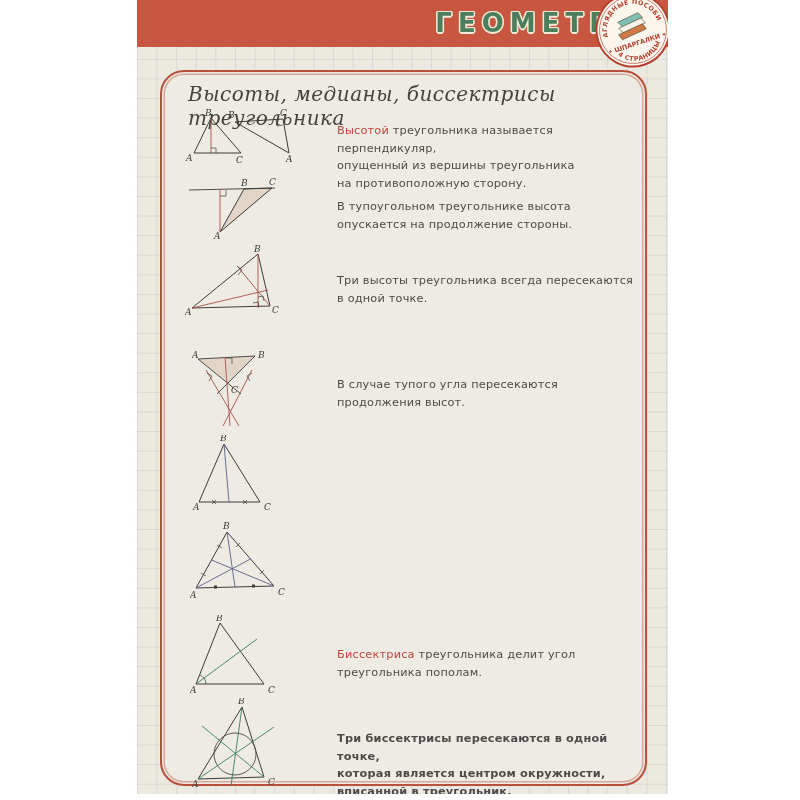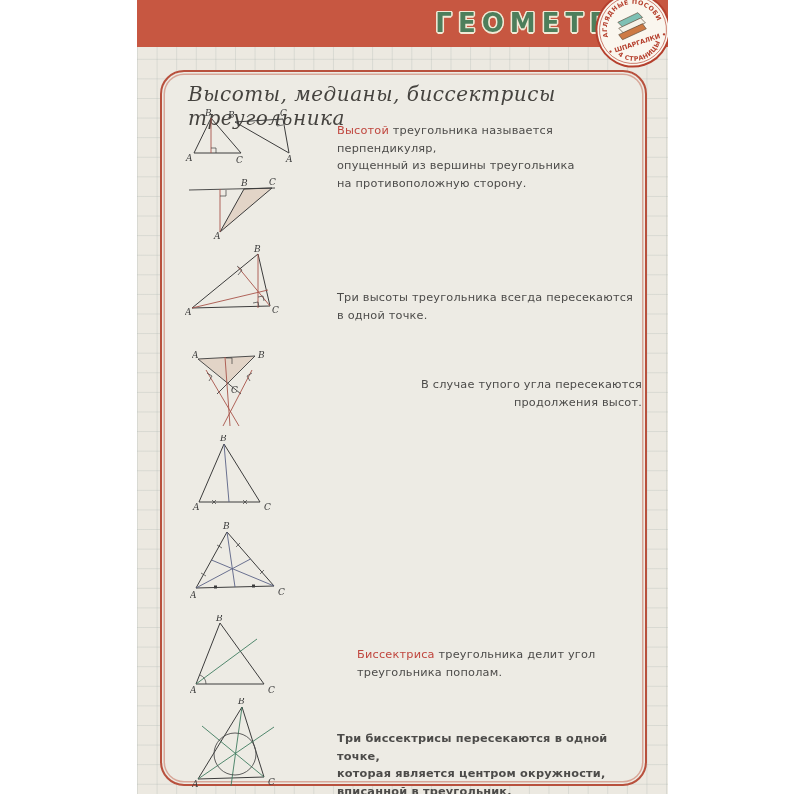--- a/index.html
+++ b/index.html
@@ -39,23 +39,23 @@
   .diag{position:absolute;}
   .diag .tri{fill:none;stroke:#3c3c3c;stroke-width:1;}
   .diag .shade{fill:#d8c1ae;opacity:.55;stroke:none;}
   .diag .hline{stroke:#a8544a;stroke-width:.9;fill:none;}
   .diag .mline{stroke:#5a6286;stroke-width:.9;fill:none;}
   .diag .bline{stroke:#3f7d60;stroke-width:.9;fill:none;}
   .diag .thin{stroke:#3c3c3c;stroke-width:.9;fill:none;}
   .diag .mark{stroke:#3c3c3c;stroke-width:.7;fill:none;}
   .diag .vlbl{font-family:"DejaVu Serif",serif;font-style:italic;font-size:9px;fill:#3b3b3b;}
 
-  .t1{left:175px;top:50px;} .t2{left:175px;top:126px;} .t3{left:175px;top:200px;margin-top:17px;}
-  .t4{left:175px;top:304px;text-align:right;} .t5{left:175px;top:386px;} .t6{left:175px;top:467px;}
-  .t7{left:175px;top:574px;margin-left:20px;} .t8{left:175px;top:658px;font-weight:bold;}
+  .t1{left:175px;top:50px;} .t2{left:175px;top:126px;} .t3{left:175px;top:200px;}
+  .t4{left:175px;top:304px;} .t5{left:175px;top:386px;} .t6{left:175px;top:467px;}
+  .t7{left:175px;top:574px;} .t8{left:175px;top:658px;font-weight:bold;}
 
   .d1{left:22px;top:36px;} .d2{left:25px;top:106px;} .d3{left:23px;top:173px;}
   .d4{left:30px;top:276px;} .d5{left:30px;top:363px;} .d6{left:28px;top:450px;}
   .d7{left:28px;top:543px;} .d8{left:30px;top:626px;}
 </style>
 </head>
 <body>
 
 <div class="stage">
   <div class="card">
@@ -111,20 +111,22 @@
       <svg class="diag d2" width="105" height="62" viewBox="0 0 105 62">
         <path class="shade" d="M33,54 L57,11 L85,10 Z"></path>
         <line class="thin" x1="2" y1="12" x2="88" y2="10"></line>
         <path class="tri" d="M33,54 L57,11 L85,10 Z"></path>
         <line class="hline" x1="33" y1="54" x2="33" y2="11"></line>
         <path class="mark" d="M 39 12 L 39 18 L 33 18"></path>
         <text class="vlbl" x="54" y="8">B</text>
         <text class="vlbl" x="82" y="7">C</text>
         <text class="vlbl" x="27" y="61">A</text>
       </svg>
+      <p class="txt t2"><span class="lead"></span><span>В тупоугольном треугольнике высота
+опускается на продолжение стороны.</span></p>
 
       <svg class="diag d3" width="102" height="72" viewBox="0 0 102 72">
         <path class="tri" d="M7,63 L73,9 L85,61 Z"></path>
         <line class="hline" x1="73" y1="9" x2="73" y2="63"></line>
         <line class="hline" x1="7" y1="63" x2="83" y2="45"></line>
         <line class="hline" x1="85" y1="61" x2="53" y2="22"></line>
         <path class="mark" d="M 52 21 l 5 4 l -4 5"></path>
         <path class="mark" d="M 73 52 l 5 -1 l 1 5"></path>
         <path class="mark" d="M 68 58 l 5 -1 l 1 5"></path>
         <text class="vlbl" x="0" y="70">A</text>

